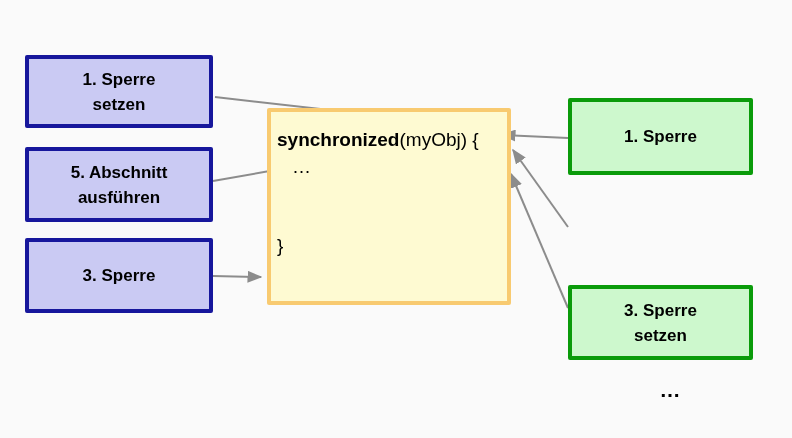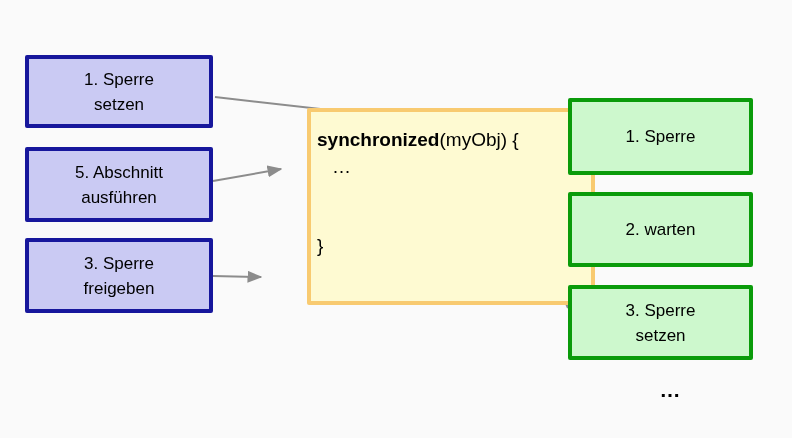--- a/index.html
+++ b/index.html
@@ -29,44 +29,43 @@
     display: flex;
     flex-direction: column;
     align-items: center;
     justify-content: center;
     text-align: center;
     font-size: 17px;
     line-height: 25px;
     color: #000;
     border-radius: 2px;
   }
-  .box span { display: block; }
+  .box span { display: block; font-weight: bold; }
   .box.blue {
     left: 25px;
     width: 188px;
     background: #cacaf3;
     border: 4px solid #17179c;
   }
   .box.green {
     left: 568px;
     width: 185px;
     background: #cdf8cd;
     border: 4px solid #0a9b0a;
   }
   .code-box {
     position: absolute;
     left: 267px;
     top: 108px;
-    width: 288px;
+    width: 244px;
     height: 197px;
     box-sizing: border-box;
     background: #fefad2;
     border: 4px solid #f8ca70;
     border-radius: 2px;
-    margin-left: 40px;
   }
   .code {
     padding: 14px 0 0 6px;
     font-size: 19px;
     line-height: 27px;
     color: #000;
     white-space: nowrap;
   }
   .code .ln { display: block; }
   .code .indent-comment { margin-left: 28px; }
@@ -106,38 +105,33 @@
   <div class="box blue" style="top:55px;height:73px">
     <span>1. Sperre</span>
     <span>setzen</span>
   </div>
   <div class="box blue" style="top:147px;height:75px">
     <span>5. Abschnitt</span>
     <span>ausführen</span>
   </div>
   <div class="box blue" style="top:238px;height:75px">
     <span>3. Sperre</span>
-    <span>freigeben</span>
   </div>
 
   <div class="code-box">
     <div class="code">
       <span class="ln"><span class="bold">synchronized</span><span>(myObj) {</span></span>
       <span class="ln indent-dots">…</span>
       <span class="ln close-brace">}</span>
     </div>
   </div>
 
   <div class="box green" style="top:98px;height:77px">
     <span>1. Sperre</span>
   </div>
-  <div class="box green" style="top:192px;height:75px">
-    <span>2. warten</span>
-    <span></span>
-  </div>
   <div class="box green" style="top:285px;height:75px">
     <span>3. Sperre</span>
     <span>setzen</span>
   </div>
 
   <div class="more-ellipsis">…</div>
 
 </div>
 
 </body></html>

